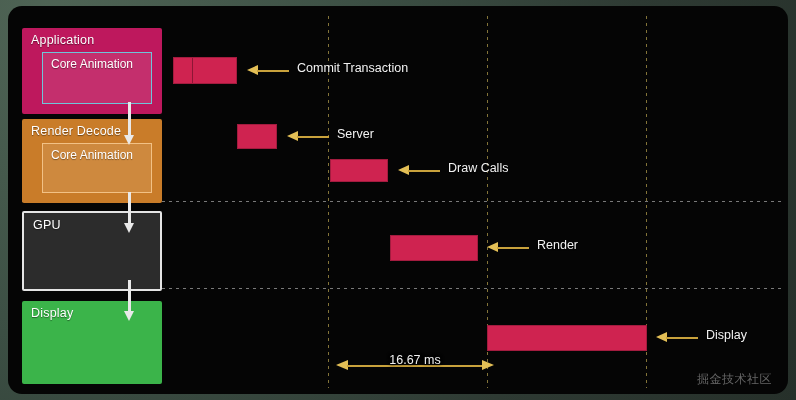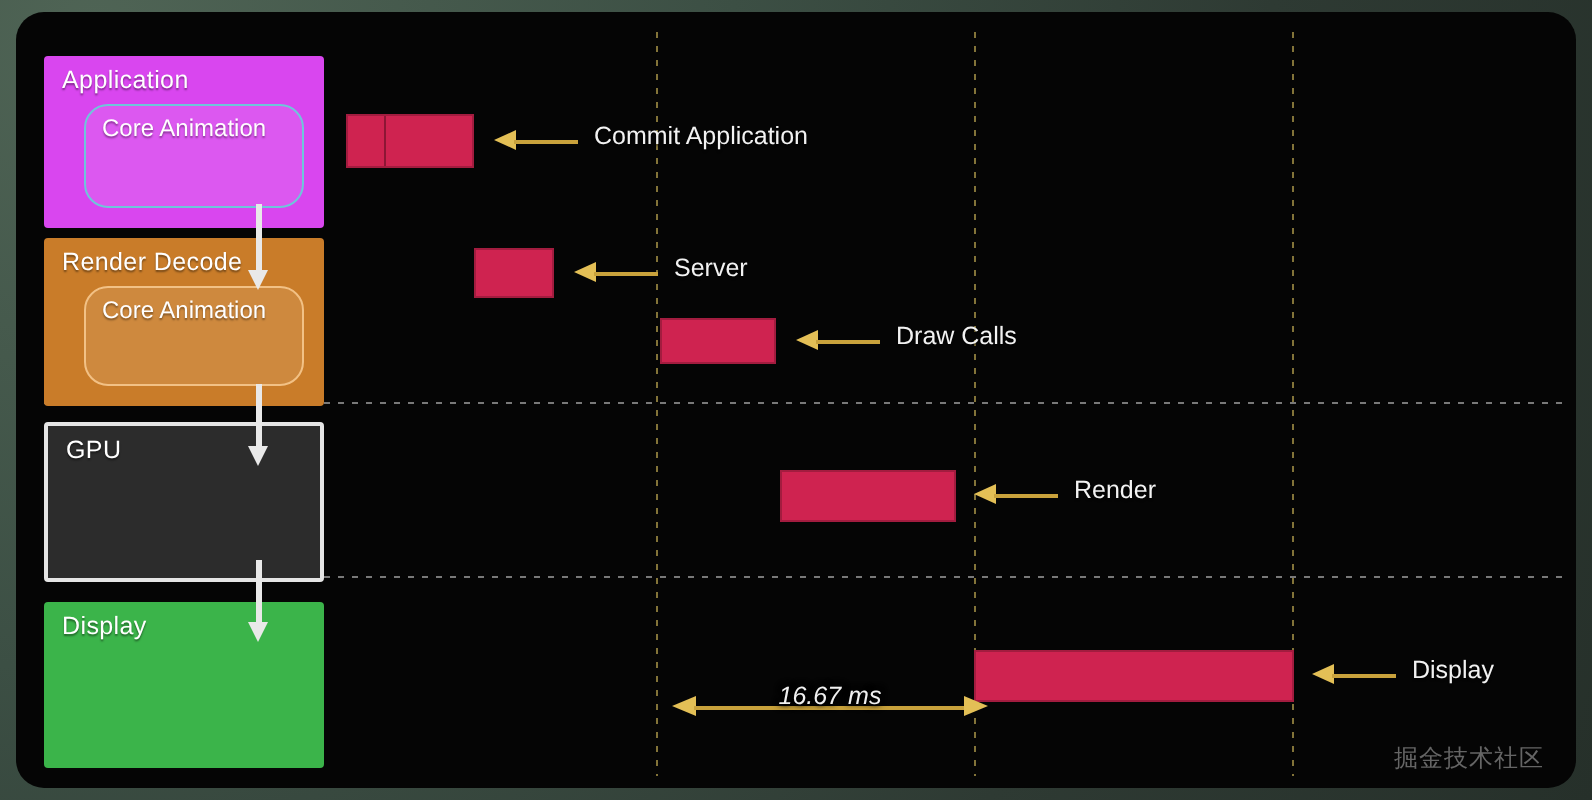--- a/index.html
+++ b/index.html
@@ -57,33 +57,33 @@
     color: #ffffff;
     letter-spacing: .2px;
     text-shadow: 0 1px 1px rgba(0,0,0,.45);
     white-space: nowrap;
   }
   .subbox {
     position: absolute;
     left: 20px; right: 10px;
     top: 24px; bottom: 10px;
     border: 1px solid rgba(255,255,255,.45);
-    border-radius: 12px;
+    border-radius: 0;
     text-align: center;
   }
   .subbox .stitle {
     position: absolute;
     left: 8px; top: 4px;
     font-size: 12px;
     color: #ffffff;
     text-shadow: 0 1px 1px rgba(0,0,0,.4);
     white-space: nowrap;
   }
 
-  #panel-application { top: 22px;  height: 86px; background: #d946ef; }
+  #panel-application { top: 22px;  height: 86px; background: #be185d; }
   #panel-application .subbox { background: rgba(255,255,255,.10); border-color: #6fc5da; }
   #panel-renderserver { top: 113px; height: 84px; background: #c97c29; }
   #panel-renderserver .subbox { background: rgba(255,255,255,.10); border-color: #f2c185; }
   #panel-gpu        { top: 205px; height: 80px; background: #2c2c2c; border: 2px solid #e5e5e5; }
   #panel-display    { top: 295px; height: 83px; background: #3bb44a; }
 
   
   .flow {
     position: absolute;
     width: 3px;
@@ -136,21 +136,21 @@
   .callout .lbl {
     position: absolute;
     top: -3px;
     font-size: 12.5px;
     color: #f2f2f2;
     white-space: nowrap;
     text-shadow: 0 1px 1px rgba(0,0,0,.5);
   }
 
   
-  #measure { position: absolute; left: 328px; top: 340px; width: 158px; height: 16px; font-style: italic; }
+  #measure { position: absolute; left: 328px; top: 352px; width: 158px; height: 16px; }
   #measure .mline {
     position: absolute; left: 11px; right: 11px; top: 7px;
     height: 1.5px; background: #c9a23c;
   }
   #measure .mhead-l, #measure .mhead-r {
     position: absolute; top: 2px;
     width: 0; height: 0;
     border-top: 5.5px solid transparent;
     border-bottom: 5.5px solid transparent;
   }
@@ -221,21 +221,21 @@
 
     <div class="bar" style="left:322px; top:153px; width:58px; height:23px;"></div>
 
     <div class="bar" style="left:382px; top:229px; width:88px; height:26px;"></div>
 
     <div class="bar" style="left:479px; top:319px; width:160px; height:26px;"></div>
 
     <div class="callout" style="left:239px; top:58px; width:40px;">
       <div class="head"></div>
       <div class="line" style="width:32px;"></div>
-      <div class="lbl" style="left:50px;">Commit Application</div>
+      <div class="lbl" style="left:50px;">Commit Transaction</div>
     </div>
 
     <div class="callout" style="left:279px; top:124px; width:40px;">
       <div class="head"></div>
       <div class="line" style="width:32px;"></div>
       <div class="lbl" style="left:50px;">Server</div>
     </div>
 
     <div class="callout" style="left:390px; top:158px; width:40px;">
       <div class="head"></div>

